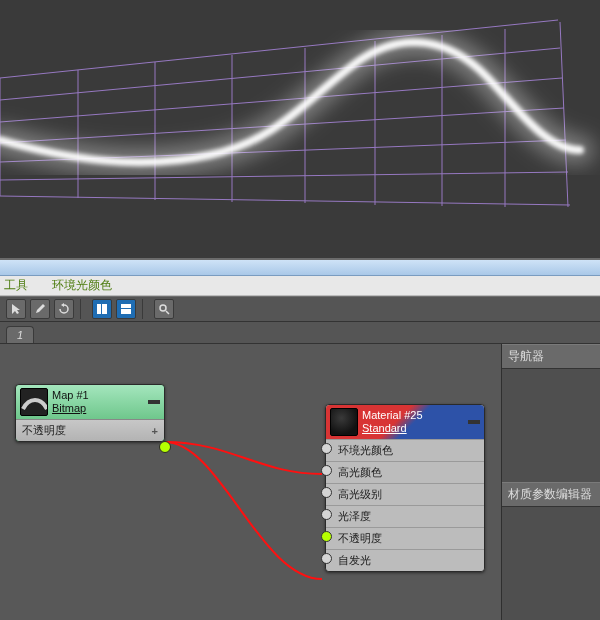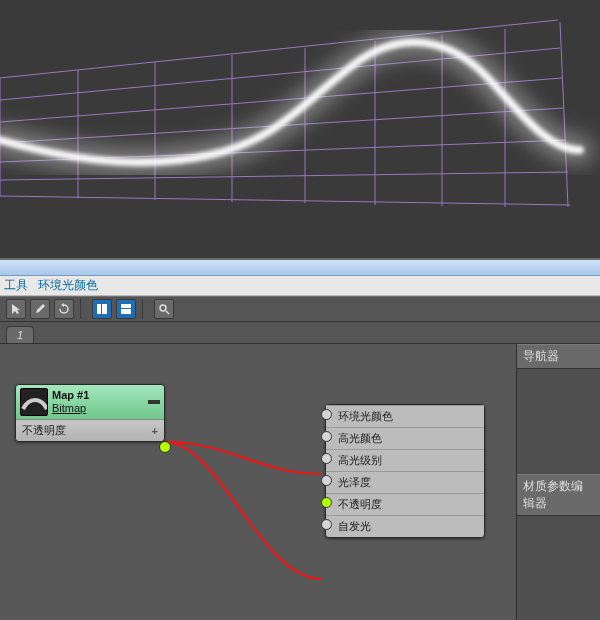--- a/index.html
+++ b/index.html
@@ -28,23 +28,23 @@
     border-bottom: 1px solid #7a9cc0;
   }
 
   
   .menubar {
     height: 20px;
     background: #e8e8e8;
     display: flex;
     align-items: center;
     padding: 0 4px;
-    gap: 10px;
+    gap: 24px;
     font-size: 12px;
-    color: #0369a1;
+    color: #4d7c0f;
     border-bottom: 1px solid #bcbcbc;
   }
   .menubar span { cursor: default; }
 
   
   .toolbar {
     height: 26px;
     background: #555;
     border-top: 1px solid #6f6f6f;
     border-bottom: 1px solid #333;
@@ -89,21 +89,21 @@
     display: flex;
     height: 276px;
   }
   .node-canvas {
     position: relative;
     flex: 1;
     background: #585858;
     overflow: hidden;
   }
   .side-panels {
-    width: 84px;
+    width: 99px;
     background: #4a4a4a;
     border-left: 1px solid #2f2f2f;
     display: flex;
     flex-direction: column;
   }
   .panel-head {
     background: #6a6a6a;
     color: #ddd;
     font-size: 12px;
     padding: 3px 6px;
@@ -134,21 +134,21 @@
   .node-thumb {
     width: 28px; height: 28px;
     background: #222;
     border: 1px solid #000;
     border-radius: 2px;
     flex-shrink: 0;
     position: relative;
     overflow: hidden;
   }
   .node-titlewrap { flex: 1; line-height: 13px; }
-  .node-title { font-weight: bold; color: #111; }
+  .node-title { font-weight: normal; color: #111; }
   .node-sub { color: #111; text-decoration: underline; }
   .node-collapse {
     width: 12px; height: 4px;
     background: #333;
   }
 
   
   .map-node {
     left: 15px; top: 40px;
     width: 150px;
@@ -333,20 +333,28 @@
         <div class="node-collapse"></div>
       </div>
       <div class="node-extra">
         <span>不透明度</span>
         <span class="plus">+</span>
       </div>
       <div class="socket-out"></div>
     </div>
 
     <div class="node mat-node">
+      <div class="node-head">
+        <div class="node-thumb"></div>
+        <div class="node-titlewrap">
+          <div class="node-title">Material #25</div>
+          <div class="node-sub">Standard</div>
+        </div>
+        <div class="node-collapse"></div>
+      </div>
       <div class="slots" id="mat-slots">
           <div class="slot">
             <div class="slot-sock"></div>
             <span>环境光颜色</span>
           </div>
           <div class="slot">
             <div class="slot-sock"></div>
             <span>高光颜色</span>
           </div>
           <div class="slot">

